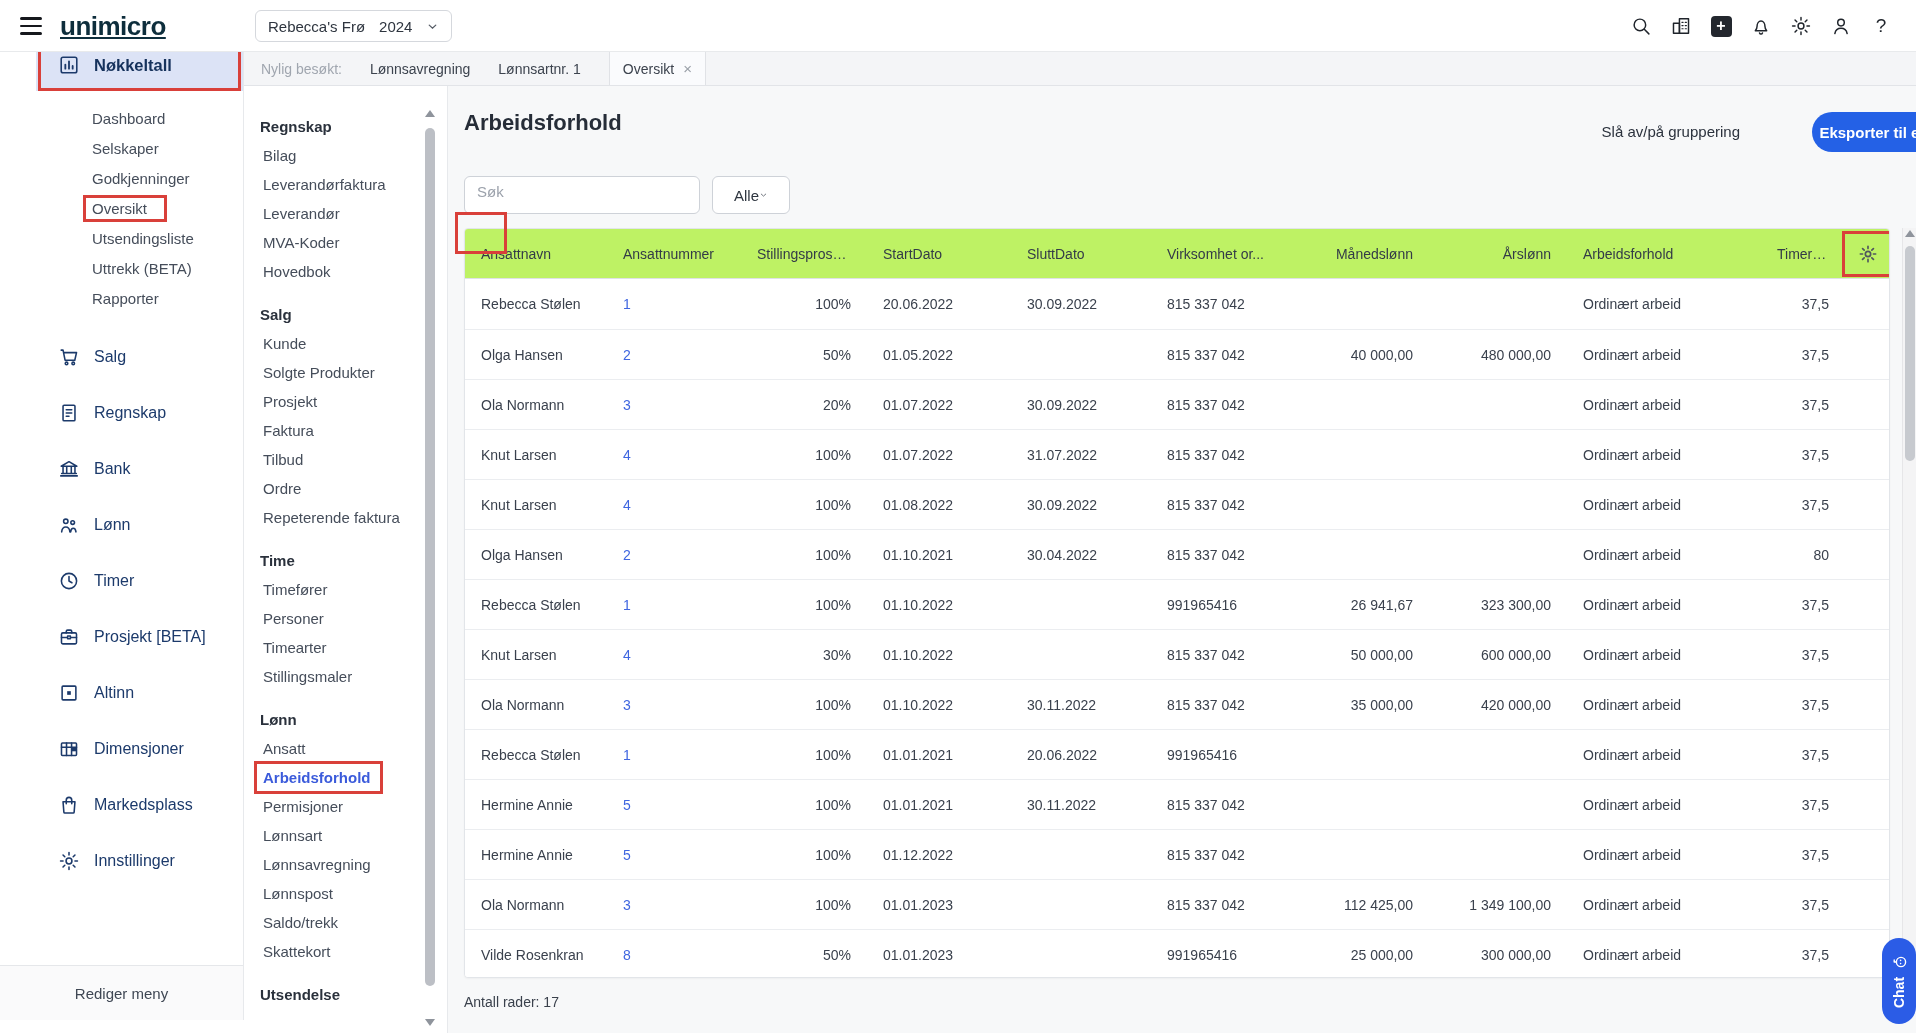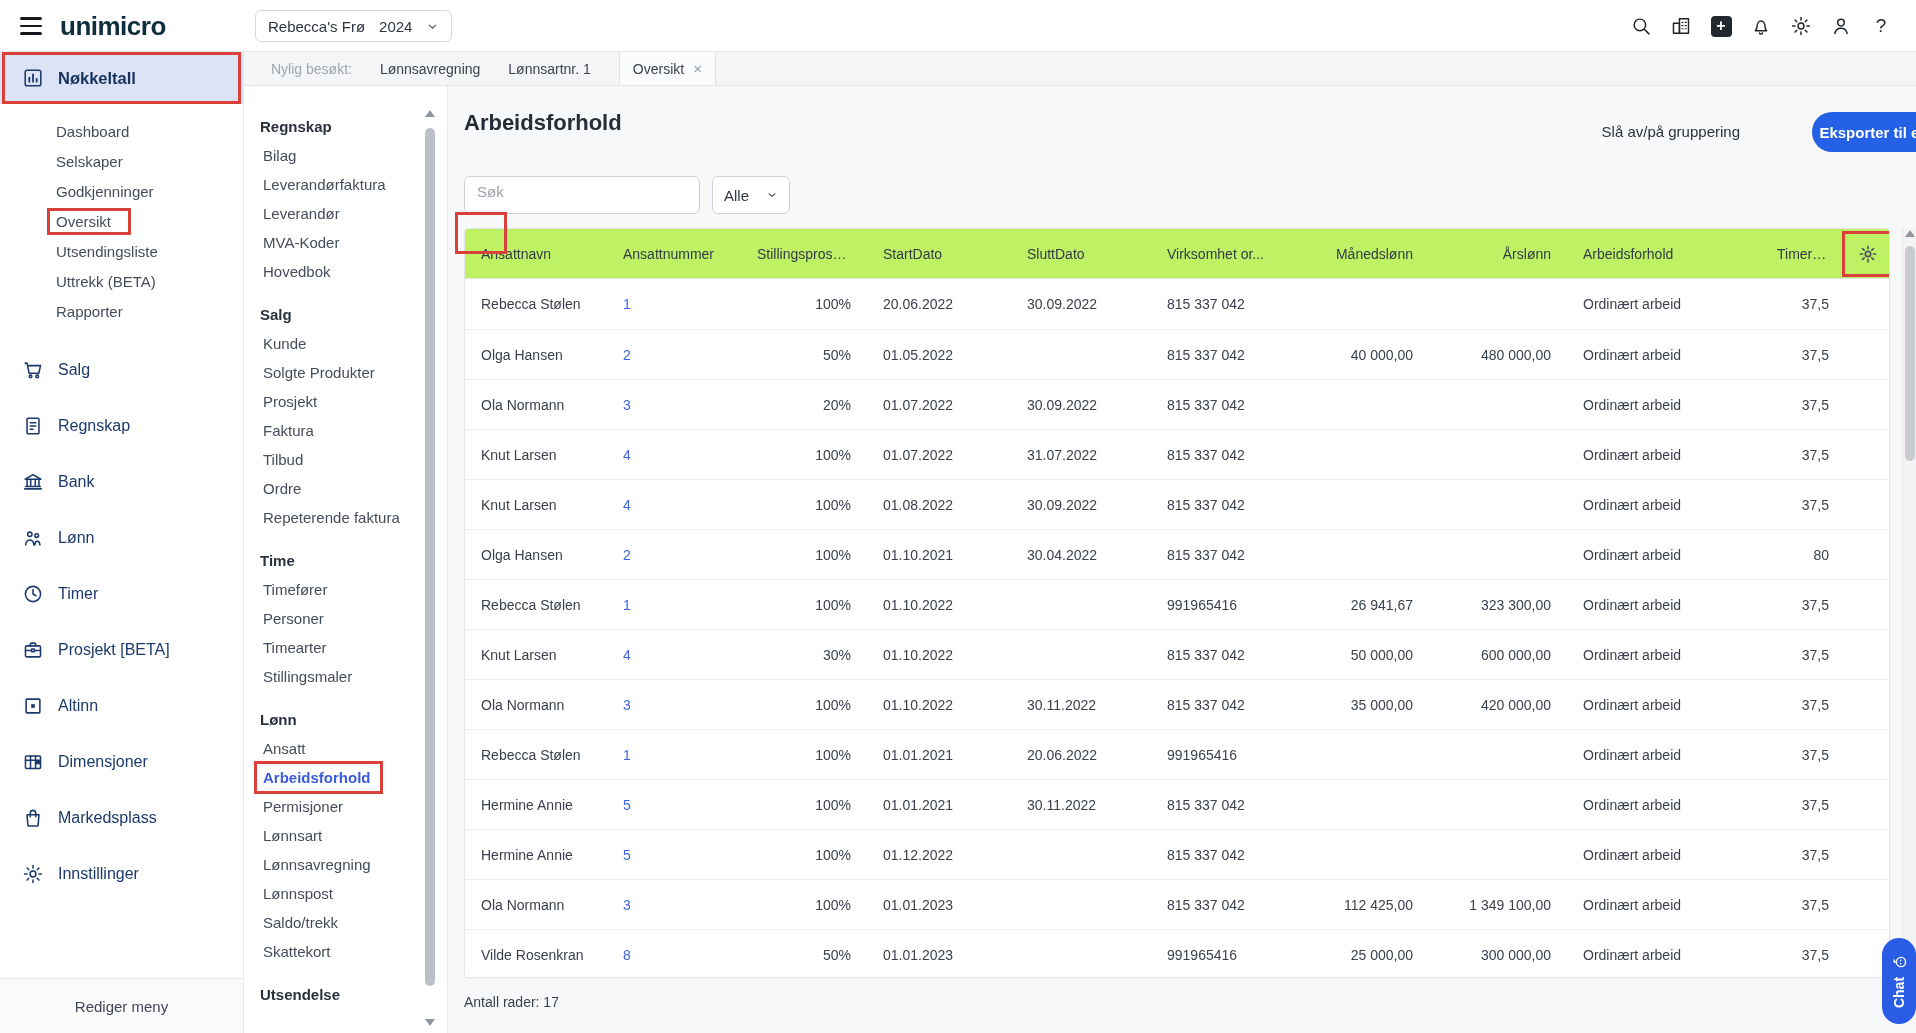--- a/index.html
+++ b/index.html
@@ -6,47 +6,47 @@
   html,body { width:1916px; height:1033px; overflow:hidden; background:#fff;
     font-family:"Liberation Sans", sans-serif; color:#3a414d; }
 
   
   #topbar { position:absolute; left:0; top:0; width:1916px; height:52px; background:#fff;
     border-bottom:1px solid #e8eaec; z-index:30; }
   .hamb { position:absolute; left:20px; top:17px; width:22px; height:18px; display:flex;
     flex-direction:column; justify-content:space-between; cursor:pointer; }
   .hamb span { display:block; height:2.6px; background:#16181d; border-radius:2px; }
   .logo { position:absolute; left:60px; top:0; line-height:52px; font-size:26px; font-weight:800;
-    color:#0e2e3c; letter-spacing:-0.5px; }
+    color:#0e2e3c; letter-spacing:-0.5px;text-decoration:underline; }
   .company { position:absolute; left:255px; top:10px; height:32px; display:flex; align-items:center;
     gap:14px; padding:0 12px; background:#fff; border:1px solid #d5d8dd; border-radius:6px;
     font-size:15px; color:#2e353f; cursor:pointer; }
   .top-icons { position:absolute; right:24px; top:0; height:52px; display:flex; align-items:center; gap:18px; }
   .tico { width:22px; height:22px; display:flex; align-items:center; justify-content:center;
     color:#1f242b; cursor:pointer; }
   .tico svg { width:22px; height:22px; stroke:currentColor; fill:none; stroke-width:1.6;
     stroke-linecap:round; stroke-linejoin:round; }
   .addbox { width:21px; height:21px; background:#23272e; border-radius:4px; color:#fff;
     display:flex; align-items:center; justify-content:center; font-size:16px; font-weight:700; }
   .helpq { font-size:19px; color:#1f242b; }
 
   
   #tabbar { position:absolute; left:244px; top:52px; width:1672px; height:34px; background:#f4f5f7;
     border-bottom:1px solid #e2e4e8; display:flex; align-items:stretch; z-index:20; }
-  #tabbar .inner { display:flex; align-items:center; padding-left:27px; }
+  #tabbar .inner { display:flex; align-items:center; padding-left:17px; }
   .recent-label { color:#a0a6af; font-size:14px; margin-right:28px; }
   .recent-tab { color:#3c434e; font-size:14px; margin-right:28px; cursor:pointer; }
   .active-tab { display:flex; align-items:center; gap:9px; padding:0 13px; background:#fafbfd;
     border-left:1px solid #e0e2e6; border-right:1px solid #e0e2e6; font-size:14px; color:#3c434e;
     cursor:pointer; }
   .active-tab .x { color:#9aa0a8; font-size:15px; }
 
   
-  #sidebar { position:absolute; left:0; top:52px; width:244px; height:981px; background:#fff;
-    border-right:1px solid #e7e9ec; z-index:25; }
+  #sidebar { position:absolute; left:0; top:39px; width:244px; height:981px; background:#fff;
+    border-right:1px solid #e7e9ec; z-index:25;padding-left:36px; }
   .sel-row { position:relative; height:52px; background:#dce3f6; display:flex; align-items:center;
     gap:14px; padding-left:22px; cursor:pointer; }
   .sel-row .lbl { font-size:16.5px; font-weight:700; color:#16325c; }
   .sicon { width:22px; height:22px; flex:0 0 22px; color:#1c3a6b; }
   .sicon svg { width:22px; height:22px; stroke:currentColor; fill:none; stroke-width:1.7;
     stroke-linecap:round; stroke-linejoin:round; }
   #side-children { padding-top:12px; }
   .child { height:30px; display:flex; align-items:center; padding-left:56px; font-size:15px;
     color:#454d5a; cursor:pointer; }
   #side-items { margin-top:16px; }
@@ -84,21 +84,21 @@
     font-family:inherit; cursor:pointer; }
   .search-wrap { position:absolute; left:16px; top:90px; width:236px; height:38px; }
   .search-wrap input { width:100%; height:100%; border:1px solid #ced2d8; border-radius:6px;
     padding:0 48px 8px 12px; font-size:15px; color:#333a44; font-family:inherit; background:#fff; }
   .search-wrap input::placeholder { color:#9ba1ab; }
   .filter-btn { position:absolute; right:3px; top:3px; width:40px; height:32px; background:transparent;
     border:none; display:flex; align-items:center; justify-content:center; cursor:pointer; }
   .filter-btn svg { width:20px; height:20px; stroke:#3c4248; fill:none; stroke-width:2; stroke-linecap:round; }
   .alle { position:absolute; left:264px; top:90px; width:78px; height:38px; background:#fff;
     border:1px solid #ced2d8; border-radius:6px; display:flex; align-items:center;
-    justify-content:space-between; padding:0 11px; font-size:15px; color:#2e353f; cursor:pointer; }
+    justify-content:space-between; padding:0 21px; font-size:15px; color:#2e353f; cursor:pointer; }
   .alle svg { width:12px; height:12px; stroke:#565c66; fill:none; stroke-width:2.2; stroke-linecap:round; }
 
   .card { position:absolute; left:16px; top:142px; width:1426px; height:750px; background:#fff;
     border:1px solid #e2e5e9; border-radius:4px; overflow:hidden; box-shadow:0 1px 2px rgba(0,0,0,.04); }
   .trow { display:grid; grid-template-columns:142px 134px 126px 144px 140px 150px 128px 138px 194px 84px 46px;
     height:50px; align-items:center; background:#fff; }
   .trow.head { background:#bef264; border-bottom:1px solid #dfe2e6; color:#333b47; }
   #tbody .trow + .trow { border-top:1px solid #ebedf0; }
   .c { padding:0 16px; font-size:14px; white-space:nowrap; overflow:hidden; text-overflow:ellipsis; }
   .c.r { text-align:right; }

